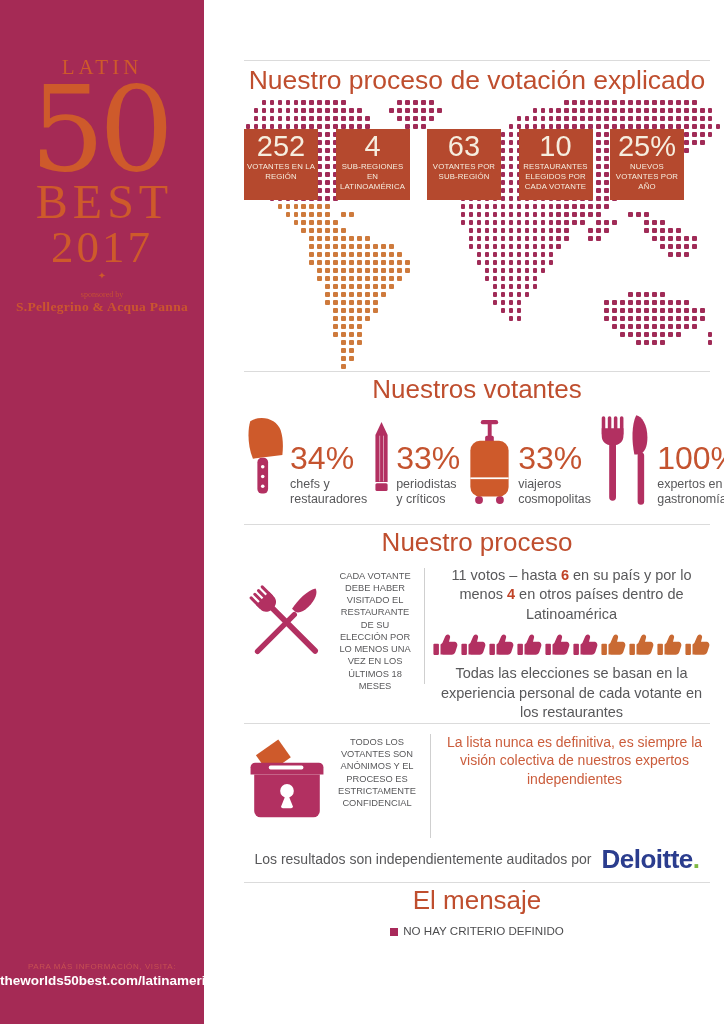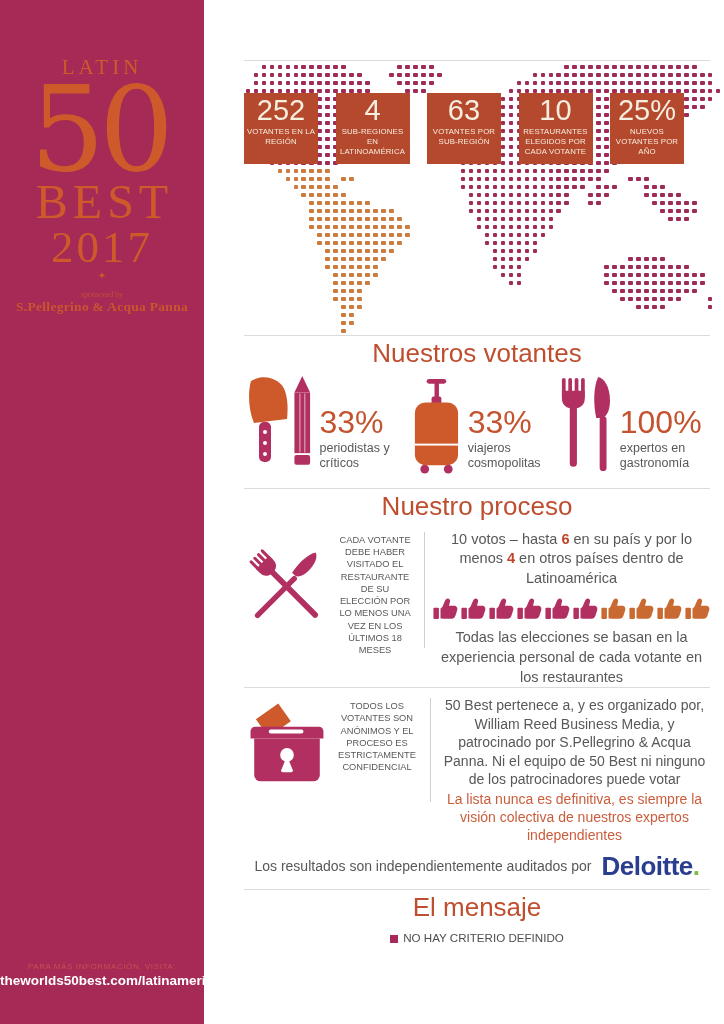--- a/index.html
+++ b/index.html
@@ -107,20 +107,21 @@
   <div class="sidebar-footer">
     <div class="footer-label">PARA MÁS INFORMACIÓN, VISITA:</div>
     <div class="footer-url">theworlds50best.com/latinamerica</div>
   </div>
 </aside>
 
 <main class="main">
   <div class="content">
 
     <div class="divider d1"></div>
+    <h1>Nuestro proceso de votación explicado</h1>
     <div class="map-wrap">
       <div class="map-dots" id="map-dots">
           <div class="map-row"><span class="map-dot"></span><span class="map-dot"></span><span class="map-dot" style="background: rgb(160, 43, 87);"></span><span class="map-dot" style="background: rgb(160, 43, 87);"></span><span class="map-dot" style="background: rgb(160, 43, 87);"></span><span class="map-dot" style="background: rgb(160, 43, 87);"></span><span class="map-dot" style="background: rgb(160, 43, 87);"></span><span class="map-dot" style="background: rgb(160, 43, 87);"></span><span class="map-dot" style="background: rgb(160, 43, 87);"></span><span class="map-dot" style="background: rgb(160, 43, 87);"></span><span class="map-dot" style="background: rgb(160, 43, 87);"></span><span class="map-dot" style="background: rgb(160, 43, 87);"></span><span class="map-dot" style="background: rgb(160, 43, 87);"></span><span class="map-dot"></span><span class="map-dot"></span><span class="map-dot"></span><span class="map-dot"></span><span class="map-dot"></span><span class="map-dot"></span><span class="map-dot" style="background: rgb(160, 43, 87);"></span><span class="map-dot" style="background: rgb(160, 43, 87);"></span><span class="map-dot" style="background: rgb(160, 43, 87);"></span><span class="map-dot" style="background: rgb(160, 43, 87);"></span><span class="map-dot" style="background: rgb(160, 43, 87);"></span><span class="map-dot"></span><span class="map-dot"></span><span class="map-dot"></span><span class="map-dot"></span><span class="map-dot"></span><span class="map-dot"></span><span class="map-dot"></span><span class="map-dot"></span><span class="map-dot"></span><span class="map-dot"></span><span class="map-dot"></span><span class="map-dot"></span><span class="map-dot"></span><span class="map-dot"></span><span class="map-dot"></span><span class="map-dot"></span><span class="map-dot" style="background: rgb(160, 43, 87);"></span><span class="map-dot" style="background: rgb(160, 43, 87);"></span><span class="map-dot" style="background: rgb(160, 43, 87);"></span><span class="map-dot" style="background: rgb(160, 43, 87);"></span><span class="map-dot" style="background: rgb(160, 43, 87);"></span><span class="map-dot" style="background: rgb(160, 43, 87);"></span><span class="map-dot" style="background: rgb(160, 43, 87);"></span><span class="map-dot" style="background: rgb(160, 43, 87);"></span><span class="map-dot" style="background: rgb(160, 43, 87);"></span><span class="map-dot" style="background: rgb(160, 43, 87);"></span><span class="map-dot" style="background: rgb(160, 43, 87);"></span><span class="map-dot" style="background: rgb(160, 43, 87);"></span><span class="map-dot" style="background: rgb(160, 43, 87);"></span><span class="map-dot" style="background: rgb(160, 43, 87);"></span><span class="map-dot" style="background: rgb(160, 43, 87);"></span><span class="map-dot" style="background: rgb(160, 43, 87);"></span><span class="map-dot" style="background: rgb(160, 43, 87);"></span><span class="map-dot"></span><span class="map-dot"></span><span class="map-dot"></span></div>
           <div class="map-row"><span class="map-dot"></span><span class="map-dot" style="background: rgb(160, 43, 87);"></span><span class="map-dot" style="background: rgb(160, 43, 87);"></span><span class="map-dot" style="background: rgb(160, 43, 87);"></span><span class="map-dot" style="background: rgb(160, 43, 87);"></span><span class="map-dot" style="background: rgb(160, 43, 87);"></span><span class="map-dot" style="background: rgb(160, 43, 87);"></span><span class="map-dot" style="background: rgb(160, 43, 87);"></span><span class="map-dot" style="background: rgb(160, 43, 87);"></span><span class="map-dot" style="background: rgb(160, 43, 87);"></span><span class="map-dot" style="background: rgb(160, 43, 87);"></span><span class="map-dot" style="background: rgb(160, 43, 87);"></span><span class="map-dot" style="background: rgb(160, 43, 87);"></span><span class="map-dot" style="background: rgb(160, 43, 87);"></span><span class="map-dot" style="background: rgb(160, 43, 87);"></span><span class="map-dot"></span><span class="map-dot"></span><span class="map-dot"></span><span class="map-dot" style="background: rgb(160, 43, 87);"></span><span class="map-dot" style="background: rgb(160, 43, 87);"></span><span class="map-dot" style="background: rgb(160, 43, 87);"></span><span class="map-dot" style="background: rgb(160, 43, 87);"></span><span class="map-dot" style="background: rgb(160, 43, 87);"></span><span class="map-dot" style="background: rgb(160, 43, 87);"></span><span class="map-dot" style="background: rgb(160, 43, 87);"></span><span class="map-dot"></span><span class="map-dot"></span><span class="map-dot"></span><span class="map-dot"></span><span class="map-dot"></span><span class="map-dot"></span><span class="map-dot"></span><span class="map-dot"></span><span class="map-dot"></span><span class="map-dot"></span><span class="map-dot"></span><span class="map-dot" style="background: rgb(160, 43, 87);"></span><span class="map-dot" style="background: rgb(160, 43, 87);"></span><span class="map-dot" style="background: rgb(160, 43, 87);"></span><span class="map-dot" style="background: rgb(160, 43, 87);"></span><span class="map-dot" style="background: rgb(160, 43, 87);"></span><span class="map-dot" style="background: rgb(160, 43, 87);"></span><span class="map-dot" style="background: rgb(160, 43, 87);"></span><span class="map-dot" style="background: rgb(160, 43, 87);"></span><span class="map-dot" style="background: rgb(160, 43, 87);"></span><span class="map-dot" style="background: rgb(160, 43, 87);"></span><span class="map-dot" style="background: rgb(160, 43, 87);"></span><span class="map-dot" style="background: rgb(160, 43, 87);"></span><span class="map-dot" style="background: rgb(160, 43, 87);"></span><span class="map-dot" style="background: rgb(160, 43, 87);"></span><span class="map-dot" style="background: rgb(160, 43, 87);"></span><span class="map-dot" style="background: rgb(160, 43, 87);"></span><span class="map-dot" style="background: rgb(160, 43, 87);"></span><span class="map-dot" style="background: rgb(160, 43, 87);"></span><span class="map-dot" style="background: rgb(160, 43, 87);"></span><span class="map-dot" style="background: rgb(160, 43, 87);"></span><span class="map-dot" style="background: rgb(160, 43, 87);"></span><span class="map-dot" style="background: rgb(160, 43, 87);"></span><span class="map-dot" style="background: rgb(160, 43, 87);"></span><span class="map-dot"></span></div>
           <div class="map-row"><span class="map-dot"></span><span class="map-dot" style="background: rgb(160, 43, 87);"></span><span class="map-dot" style="background: rgb(160, 43, 87);"></span><span class="map-dot" style="background: rgb(160, 43, 87);"></span><span class="map-dot" style="background: rgb(160, 43, 87);"></span><span class="map-dot" style="background: rgb(160, 43, 87);"></span><span class="map-dot" style="background: rgb(160, 43, 87);"></span><span class="map-dot" style="background: rgb(160, 43, 87);"></span><span class="map-dot" style="background: rgb(160, 43, 87);"></span><span class="map-dot" style="background: rgb(160, 43, 87);"></span><span class="map-dot" style="background: rgb(160, 43, 87);"></span><span class="map-dot" style="background: rgb(160, 43, 87);"></span><span class="map-dot" style="background: rgb(160, 43, 87);"></span><span class="map-dot" style="background: rgb(160, 43, 87);"></span><span class="map-dot" style="background: rgb(160, 43, 87);"></span><span class="map-dot" style="background: rgb(160, 43, 87);"></span><span class="map-dot"></span><span class="map-dot"></span><span class="map-dot"></span><span class="map-dot" style="background: rgb(160, 43, 87);"></span><span class="map-dot" style="background: rgb(160, 43, 87);"></span><span class="map-dot" style="background: rgb(160, 43, 87);"></span><span class="map-dot" style="background: rgb(160, 43, 87);"></span><span class="map-dot" style="background: rgb(160, 43, 87);"></span><span class="map-dot"></span><span class="map-dot"></span><span class="map-dot"></span><span class="map-dot"></span><span class="map-dot"></span><span class="map-dot"></span><span class="map-dot"></span><span class="map-dot"></span><span class="map-dot"></span><span class="map-dot"></span><span class="map-dot" style="background: rgb(160, 43, 87);"></span><span class="map-dot" style="background: rgb(160, 43, 87);"></span><span class="map-dot" style="background: rgb(160, 43, 87);"></span><span class="map-dot" style="background: rgb(160, 43, 87);"></span><span class="map-dot" style="background: rgb(160, 43, 87);"></span><span class="map-dot" style="background: rgb(160, 43, 87);"></span><span class="map-dot" style="background: rgb(160, 43, 87);"></span><span class="map-dot" style="background: rgb(160, 43, 87);"></span><span class="map-dot" style="background: rgb(160, 43, 87);"></span><span class="map-dot" style="background: rgb(160, 43, 87);"></span><span class="map-dot" style="background: rgb(160, 43, 87);"></span><span class="map-dot" style="background: rgb(160, 43, 87);"></span><span class="map-dot" style="background: rgb(160, 43, 87);"></span><span class="map-dot" style="background: rgb(160, 43, 87);"></span><span class="map-dot" style="background: rgb(160, 43, 87);"></span><span class="map-dot" style="background: rgb(160, 43, 87);"></span><span class="map-dot" style="background: rgb(160, 43, 87);"></span><span class="map-dot" style="background: rgb(160, 43, 87);"></span><span class="map-dot" style="background: rgb(160, 43, 87);"></span><span class="map-dot" style="background: rgb(160, 43, 87);"></span><span class="map-dot" style="background: rgb(160, 43, 87);"></span><span class="map-dot" style="background: rgb(160, 43, 87);"></span><span class="map-dot" style="background: rgb(160, 43, 87);"></span><span class="map-dot" style="background: rgb(160, 43, 87);"></span><span class="map-dot" style="background: rgb(160, 43, 87);"></span><span class="map-dot"></span></div>
           <div class="map-row"><span class="map-dot" style="background: rgb(160, 43, 87);"></span><span class="map-dot" style="background: rgb(160, 43, 87);"></span><span class="map-dot" style="background: rgb(160, 43, 87);"></span><span class="map-dot" style="background: rgb(160, 43, 87);"></span><span class="map-dot" style="background: rgb(160, 43, 87);"></span><span class="map-dot" style="background: rgb(160, 43, 87);"></span><span class="map-dot" style="background: rgb(160, 43, 87);"></span><span class="map-dot" style="background: rgb(160, 43, 87);"></span><span class="map-dot" style="background: rgb(160, 43, 87);"></span><span class="map-dot" style="background: rgb(160, 43, 87);"></span><span class="map-dot" style="background: rgb(160, 43, 87);"></span><span class="map-dot" style="background: rgb(160, 43, 87);"></span><span class="map-dot" style="background: rgb(160, 43, 87);"></span><span class="map-dot" style="background: rgb(160, 43, 87);"></span><span class="map-dot" style="background: rgb(160, 43, 87);"></span><span class="map-dot" style="background: rgb(160, 43, 87);"></span><span class="map-dot"></span><span class="map-dot"></span><span class="map-dot"></span><span class="map-dot"></span><span class="map-dot" style="background: rgb(160, 43, 87);"></span><span class="map-dot" style="background: rgb(160, 43, 87);"></span><span class="map-dot" style="background: rgb(160, 43, 87);"></span><span class="map-dot"></span><span class="map-dot"></span><span class="map-dot"></span><span class="map-dot"></span><span class="map-dot"></span><span class="map-dot"></span><span class="map-dot"></span><span class="map-dot"></span><span class="map-dot"></span><span class="map-dot"></span><span class="map-dot" style="background: rgb(160, 43, 87);"></span><span class="map-dot" style="background: rgb(160, 43, 87);"></span><span class="map-dot" style="background: rgb(160, 43, 87);"></span><span class="map-dot" style="background: rgb(160, 43, 87);"></span><span class="map-dot" style="background: rgb(160, 43, 87);"></span><span class="map-dot" style="background: rgb(160, 43, 87);"></span><span class="map-dot" style="background: rgb(160, 43, 87);"></span><span class="map-dot" style="background: rgb(160, 43, 87);"></span><span class="map-dot" style="background: rgb(160, 43, 87);"></span><span class="map-dot" style="background: rgb(160, 43, 87);"></span><span class="map-dot" style="background: rgb(160, 43, 87);"></span><span class="map-dot" style="background: rgb(160, 43, 87);"></span><span class="map-dot" style="background: rgb(160, 43, 87);"></span><span class="map-dot" style="background: rgb(160, 43, 87);"></span><span class="map-dot" style="background: rgb(160, 43, 87);"></span><span class="map-dot" style="background: rgb(160, 43, 87);"></span><span class="map-dot" style="background: rgb(160, 43, 87);"></span><span class="map-dot" style="background: rgb(160, 43, 87);"></span><span class="map-dot" style="background: rgb(160, 43, 87);"></span><span class="map-dot" style="background: rgb(160, 43, 87);"></span><span class="map-dot" style="background: rgb(160, 43, 87);"></span><span class="map-dot" style="background: rgb(160, 43, 87);"></span><span class="map-dot" style="background: rgb(160, 43, 87);"></span><span class="map-dot" style="background: rgb(160, 43, 87);"></span><span class="map-dot" style="background: rgb(160, 43, 87);"></span><span class="map-dot" style="background: rgb(160, 43, 87);"></span><span class="map-dot" style="background: rgb(160, 43, 87);"></span></div>
           <div class="map-row"><span class="map-dot" style="background: rgb(160, 43, 87);"></span><span class="map-dot" style="background: rgb(160, 43, 87);"></span><span class="map-dot" style="background: rgb(160, 43, 87);"></span><span class="map-dot" style="background: rgb(160, 43, 87);"></span><span class="map-dot" style="background: rgb(160, 43, 87);"></span><span class="map-dot" style="background: rgb(160, 43, 87);"></span><span class="map-dot" style="background: rgb(160, 43, 87);"></span><span class="map-dot" style="background: rgb(160, 43, 87);"></span><span class="map-dot" style="background: rgb(160, 43, 87);"></span><span class="map-dot" style="background: rgb(160, 43, 87);"></span><span class="map-dot" style="background: rgb(160, 43, 87);"></span><span class="map-dot" style="background: rgb(160, 43, 87);"></span><span class="map-dot" style="background: rgb(160, 43, 87);"></span><span class="map-dot" style="background: rgb(160, 43, 87);"></span><span class="map-dot" style="background: rgb(160, 43, 87);"></span><span class="map-dot" style="background: rgb(160, 43, 87);"></span><span class="map-dot" style="background: rgb(160, 43, 87);"></span><span class="map-dot"></span><span class="map-dot"></span><span class="map-dot"></span><span class="map-dot"></span><span class="map-dot"></span><span class="map-dot"></span><span class="map-dot"></span><span class="map-dot"></span><span class="map-dot"></span><span class="map-dot"></span><span class="map-dot"></span><span class="map-dot"></span><span class="map-dot"></span><span class="map-dot" style="background: rgb(160, 43, 87);"></span><span class="map-dot" style="background: rgb(160, 43, 87);"></span><span class="map-dot" style="background: rgb(160, 43, 87);"></span><span class="map-dot" style="background: rgb(160, 43, 87);"></span><span class="map-dot" style="background: rgb(160, 43, 87);"></span><span class="map-dot" style="background: rgb(160, 43, 87);"></span><span class="map-dot" style="background: rgb(160, 43, 87);"></span><span class="map-dot" style="background: rgb(160, 43, 87);"></span><span class="map-dot" style="background: rgb(160, 43, 87);"></span><span class="map-dot" style="background: rgb(160, 43, 87);"></span><span class="map-dot" style="background: rgb(160, 43, 87);"></span><span class="map-dot" style="background: rgb(160, 43, 87);"></span><span class="map-dot" style="background: rgb(160, 43, 87);"></span><span class="map-dot" style="background: rgb(160, 43, 87);"></span><span class="map-dot" style="background: rgb(160, 43, 87);"></span><span class="map-dot" style="background: rgb(160, 43, 87);"></span><span class="map-dot" style="background: rgb(160, 43, 87);"></span><span class="map-dot" style="background: rgb(160, 43, 87);"></span><span class="map-dot" style="background: rgb(160, 43, 87);"></span><span class="map-dot" style="background: rgb(160, 43, 87);"></span><span class="map-dot" style="background: rgb(160, 43, 87);"></span><span class="map-dot" style="background: rgb(160, 43, 87);"></span><span class="map-dot" style="background: rgb(160, 43, 87);"></span><span class="map-dot" style="background: rgb(160, 43, 87);"></span><span class="map-dot" style="background: rgb(160, 43, 87);"></span><span class="map-dot" style="background: rgb(160, 43, 87);"></span><span class="map-dot" style="background: rgb(160, 43, 87);"></span><span class="map-dot" style="background: rgb(160, 43, 87);"></span><span class="map-dot" style="background: rgb(160, 43, 87);"></span><span class="map-dot"></span></div>
           <div class="map-row"><span class="map-dot" style="background: rgb(160, 43, 87);"></span><span class="map-dot" style="background: rgb(160, 43, 87);"></span><span class="map-dot" style="background: rgb(160, 43, 87);"></span><span class="map-dot" style="background: rgb(160, 43, 87);"></span><span class="map-dot" style="background: rgb(160, 43, 87);"></span><span class="map-dot" style="background: rgb(160, 43, 87);"></span><span class="map-dot" style="background: rgb(160, 43, 87);"></span><span class="map-dot" style="background: rgb(160, 43, 87);"></span><span class="map-dot" style="background: rgb(160, 43, 87);"></span><span class="map-dot" style="background: rgb(160, 43, 87);"></span><span class="map-dot" style="background: rgb(160, 43, 87);"></span><span class="map-dot" style="background: rgb(160, 43, 87);"></span><span class="map-dot" style="background: rgb(160, 43, 87);"></span><span class="map-dot" style="background: rgb(160, 43, 87);"></span><span class="map-dot" style="background: rgb(160, 43, 87);"></span><span class="map-dot" style="background: rgb(160, 43, 87);"></span><span class="map-dot" style="background: rgb(160, 43, 87);"></span><span class="map-dot"></span><span class="map-dot"></span><span class="map-dot"></span><span class="map-dot"></span><span class="map-dot"></span><span class="map-dot"></span><span class="map-dot"></span><span class="map-dot"></span><span class="map-dot"></span><span class="map-dot"></span><span class="map-dot"></span><span class="map-dot"></span><span class="map-dot" style="background: rgb(160, 43, 87);"></span><span class="map-dot" style="background: rgb(160, 43, 87);"></span><span class="map-dot" style="background: rgb(160, 43, 87);"></span><span class="map-dot" style="background: rgb(160, 43, 87);"></span><span class="map-dot" style="background: rgb(160, 43, 87);"></span><span class="map-dot" style="background: rgb(160, 43, 87);"></span><span class="map-dot" style="background: rgb(160, 43, 87);"></span><span class="map-dot" style="background: rgb(160, 43, 87);"></span><span class="map-dot" style="background: rgb(160, 43, 87);"></span><span class="map-dot" style="background: rgb(160, 43, 87);"></span><span class="map-dot" style="background: rgb(160, 43, 87);"></span><span class="map-dot" style="background: rgb(160, 43, 87);"></span><span class="map-dot" style="background: rgb(160, 43, 87);"></span><span class="map-dot" style="background: rgb(160, 43, 87);"></span><span class="map-dot" style="background: rgb(160, 43, 87);"></span><span class="map-dot" style="background: rgb(160, 43, 87);"></span><span class="map-dot" style="background: rgb(160, 43, 87);"></span><span class="map-dot" style="background: rgb(160, 43, 87);"></span><span class="map-dot" style="background: rgb(160, 43, 87);"></span><span class="map-dot" style="background: rgb(160, 43, 87);"></span><span class="map-dot" style="background: rgb(160, 43, 87);"></span><span class="map-dot" style="background: rgb(160, 43, 87);"></span><span class="map-dot" style="background: rgb(160, 43, 87);"></span><span class="map-dot" style="background: rgb(160, 43, 87);"></span><span class="map-dot" style="background: rgb(160, 43, 87);"></span><span class="map-dot" style="background: rgb(160, 43, 87);"></span><span class="map-dot" style="background: rgb(160, 43, 87);"></span><span class="map-dot" style="background: rgb(160, 43, 87);"></span><span class="map-dot" style="background: rgb(160, 43, 87);"></span><span class="map-dot"></span><span class="map-dot"></span></div>
           <div class="map-row"><span class="map-dot" style="background: rgb(160, 43, 87);"></span><span class="map-dot" style="background: rgb(160, 43, 87);"></span><span class="map-dot" style="background: rgb(160, 43, 87);"></span><span class="map-dot" style="background: rgb(160, 43, 87);"></span><span class="map-dot" style="background: rgb(160, 43, 87);"></span><span class="map-dot" style="background: rgb(160, 43, 87);"></span><span class="map-dot" style="background: rgb(160, 43, 87);"></span><span class="map-dot" style="background: rgb(160, 43, 87);"></span><span class="map-dot" style="background: rgb(160, 43, 87);"></span><span class="map-dot" style="background: rgb(160, 43, 87);"></span><span class="map-dot" style="background: rgb(160, 43, 87);"></span><span class="map-dot" style="background: rgb(160, 43, 87);"></span><span class="map-dot" style="background: rgb(160, 43, 87);"></span><span class="map-dot" style="background: rgb(160, 43, 87);"></span><span class="map-dot" style="background: rgb(160, 43, 87);"></span><span class="map-dot" style="background: rgb(160, 43, 87);"></span><span class="map-dot"></span><span class="map-dot"></span><span class="map-dot"></span><span class="map-dot"></span><span class="map-dot"></span><span class="map-dot"></span><span class="map-dot"></span><span class="map-dot"></span><span class="map-dot"></span><span class="map-dot"></span><span class="map-dot"></span><span class="map-dot"></span><span class="map-dot"></span><span class="map-dot" style="background: rgb(160, 43, 87);"></span><span class="map-dot" style="background: rgb(160, 43, 87);"></span><span class="map-dot" style="background: rgb(160, 43, 87);"></span><span class="map-dot" style="background: rgb(160, 43, 87);"></span><span class="map-dot" style="background: rgb(160, 43, 87);"></span><span class="map-dot" style="background: rgb(160, 43, 87);"></span><span class="map-dot" style="background: rgb(160, 43, 87);"></span><span class="map-dot" style="background: rgb(160, 43, 87);"></span><span class="map-dot" style="background: rgb(160, 43, 87);"></span><span class="map-dot" style="background: rgb(160, 43, 87);"></span><span class="map-dot" style="background: rgb(160, 43, 87);"></span><span class="map-dot" style="background: rgb(160, 43, 87);"></span><span class="map-dot" style="background: rgb(160, 43, 87);"></span><span class="map-dot" style="background: rgb(160, 43, 87);"></span><span class="map-dot" style="background: rgb(160, 43, 87);"></span><span class="map-dot" style="background: rgb(160, 43, 87);"></span><span class="map-dot" style="background: rgb(160, 43, 87);"></span><span class="map-dot" style="background: rgb(160, 43, 87);"></span><span class="map-dot" style="background: rgb(160, 43, 87);"></span><span class="map-dot" style="background: rgb(160, 43, 87);"></span><span class="map-dot" style="background: rgb(160, 43, 87);"></span><span class="map-dot" style="background: rgb(160, 43, 87);"></span><span class="map-dot" style="background: rgb(160, 43, 87);"></span><span class="map-dot" style="background: rgb(160, 43, 87);"></span><span class="map-dot" style="background: rgb(160, 43, 87);"></span><span class="map-dot" style="background: rgb(160, 43, 87);"></span><span class="map-dot" style="background: rgb(160, 43, 87);"></span><span class="map-dot"></span><span class="map-dot"></span><span class="map-dot"></span><span class="map-dot"></span></div>
           <div class="map-row"><span class="map-dot"></span><span class="map-dot" style="background: rgb(160, 43, 87);"></span><span class="map-dot" style="background: rgb(160, 43, 87);"></span><span class="map-dot" style="background: rgb(160, 43, 87);"></span><span class="map-dot" style="background: rgb(160, 43, 87);"></span><span class="map-dot" style="background: rgb(160, 43, 87);"></span><span class="map-dot" style="background: rgb(160, 43, 87);"></span><span class="map-dot" style="background: rgb(160, 43, 87);"></span><span class="map-dot" style="background: rgb(160, 43, 87);"></span><span class="map-dot" style="background: rgb(160, 43, 87);"></span><span class="map-dot" style="background: rgb(160, 43, 87);"></span><span class="map-dot" style="background: rgb(160, 43, 87);"></span><span class="map-dot" style="background: rgb(160, 43, 87);"></span><span class="map-dot" style="background: rgb(160, 43, 87);"></span><span class="map-dot" style="background: rgb(160, 43, 87);"></span><span class="map-dot"></span><span class="map-dot"></span><span class="map-dot"></span><span class="map-dot"></span><span class="map-dot"></span><span class="map-dot"></span><span class="map-dot"></span><span class="map-dot"></span><span class="map-dot"></span><span class="map-dot"></span><span class="map-dot"></span><span class="map-dot"></span><span class="map-dot"></span><span class="map-dot"></span><span class="map-dot"></span><span class="map-dot" style="background: rgb(160, 43, 87);"></span><span class="map-dot" style="background: rgb(160, 43, 87);"></span><span class="map-dot" style="background: rgb(160, 43, 87);"></span><span class="map-dot" style="background: rgb(160, 43, 87);"></span><span class="map-dot" style="background: rgb(160, 43, 87);"></span><span class="map-dot" style="background: rgb(160, 43, 87);"></span><span class="map-dot" style="background: rgb(160, 43, 87);"></span><span class="map-dot" style="background: rgb(160, 43, 87);"></span><span class="map-dot" style="background: rgb(160, 43, 87);"></span><span class="map-dot" style="background: rgb(160, 43, 87);"></span><span class="map-dot" style="background: rgb(160, 43, 87);"></span><span class="map-dot" style="background: rgb(160, 43, 87);"></span><span class="map-dot" style="background: rgb(160, 43, 87);"></span><span class="map-dot" style="background: rgb(160, 43, 87);"></span><span class="map-dot" style="background: rgb(160, 43, 87);"></span><span class="map-dot" style="background: rgb(160, 43, 87);"></span><span class="map-dot" style="background: rgb(160, 43, 87);"></span><span class="map-dot" style="background: rgb(160, 43, 87);"></span><span class="map-dot" style="background: rgb(160, 43, 87);"></span><span class="map-dot" style="background: rgb(160, 43, 87);"></span><span class="map-dot" style="background: rgb(160, 43, 87);"></span><span class="map-dot" style="background: rgb(160, 43, 87);"></span><span class="map-dot" style="background: rgb(160, 43, 87);"></span><span class="map-dot" style="background: rgb(160, 43, 87);"></span><span class="map-dot" style="background: rgb(160, 43, 87);"></span><span class="map-dot"></span><span class="map-dot"></span><span class="map-dot"></span><span class="map-dot"></span><span class="map-dot"></span></div>
@@ -180,20 +181,24 @@
     <div class="voters-row">
 
       <div class="voter">
         <svg class="icon-knife" viewBox="0 0 46 88">
           <path fill="#CE5A2B" d="M7,5 C20,-3 37,3 41,15 C44,24 44,34 43,43 L10,47 C4,33 4,15 7,5 Z"></path>
           <rect fill="#B23061" x="15" y="46" width="12" height="40" rx="5"></rect>
           <circle fill="#ffffff" cx="21" cy="56" r="2"></circle>
           <circle fill="#ffffff" cx="21" cy="67" r="2"></circle>
           <circle fill="#ffffff" cx="21" cy="78" r="2"></circle>
         </svg>
+        <div class="voter-text">
+          <div class="voter-pct">34%</div>
+          <div class="voter-label">chefs y restauradores</div>
+        </div>
       </div>
 
       <div class="voter">
         <svg class="icon-pencil" viewBox="0 0 25 94">
           <path fill="#B23061" d="M12.5,1 L20.5,18 L4.5,18 Z"></path>
           <rect fill="#B23061" x="4.5" y="18" width="16" height="62"></rect>
           <rect fill="#ffffff" opacity=".55" x="9.5" y="19" width="1.2" height="60"></rect>
           <rect fill="#ffffff" opacity=".55" x="14.5" y="19" width="1.2" height="60"></rect>
           <rect fill="#ffffff" x="4.5" y="80" width="16" height="1.6"></rect>
           <rect fill="#B23061" x="4.5" y="81.6" width="16" height="10" rx="2"></rect>
@@ -253,21 +258,21 @@
             <rect x="42.8" y="6" width="3.4" height="18" rx="1.7"></rect>
             <rect x="48.6" y="6" width="3.4" height="18" rx="1.7"></rect>
             <rect x="54.4" y="6" width="3.4" height="18" rx="1.7"></rect>
             <path d="M37,17 h20.8 v7 c0,5.4 -3.6,8 -7.2,9 v67 a3.2,3.2 0 0 1 -6.4,0 v-67 c-3.6,-1 -7.2,-3.6 -7.2,-9 z"></path>
           </g>
         </g>
       </svg>
       <div class="rule-text">CADA VOTANTE DEBE HABER VISITADO EL RESTAURANTE DE SU ELECCIÓN POR LO MENOS UNA VEZ EN LOS ÚLTIMOS 18 MESES</div>
       <div class="vrule process"></div>
       <div class="right-col">
-        <div class="votes-line"><span>10 votos – hasta </span><span class="num">6</span><span> en su país y por lo menos </span><span class="num">4</span><span> en otros países dentro de Latinoamérica</span></div>
+        <div class="votes-line"><span>11 votos – hasta </span><span class="num">6</span><span> en su país y por lo menos </span><span class="num">4</span><span> en otros países dentro de Latinoamérica</span></div>
         <div class="thumbs-row" id="thumbs-row">
             <svg viewBox="0 0 30 27" class="thumb" style="fill: rgb(178, 48, 97);">
               <use href="#thumb-shape"></use>
             </svg>
             <svg viewBox="0 0 30 27" class="thumb" style="fill: rgb(178, 48, 97);">
               <use href="#thumb-shape"></use>
             </svg>
             <svg viewBox="0 0 30 27" class="thumb" style="fill: rgb(178, 48, 97);">
               <use href="#thumb-shape"></use>
             </svg>
@@ -305,21 +310,20 @@
         </g>
         <path fill="#B23061" d="M10,26 h70 a5,5 0 0 1 5,5 v8 h-80 v-8 a5,5 0 0 1 5,-5 z"></path>
         <rect fill="#ffffff" x="25" y="29" width="38" height="4.5" rx="2"></rect>
         <path fill="#B23061" d="M9,39 h72 v40 a7,7 0 0 1 -7,7 h-58 a7,7 0 0 1 -7,-7 z"></path>
         <circle fill="#ffffff" cx="45" cy="57" r="7.5"></circle>
         <path fill="#ffffff" d="M45,58 l-6.5,16 a2,2 0 0 0 2,2 h9 a2,2 0 0 0 2,-2 z"></path>
       </svg>
       <div class="rule-text">TODOS LOS VOTANTES SON ANÓNIMOS Y EL PROCESO ES ESTRICTAMENTE CONFIDENCIAL</div>
       <div class="vrule method"></div>
       <div class="right-col">
-        <p class="method-body">50 Best pertenece a, y es organizado por, William Reed Business Media, y patrocinado por S.Pellegrino &amp; Acqua Panna. Ni el equipo de 50 Best ni ninguno de los patrocinadores puede votar</p>
         <p class="method-highlight">La lista nunca es definitiva, es siempre la visión colectiva de nuestros expertos independientes</p>
       </div>
     </div>
     <div class="audit-line">
       <span class="audit-text">Los resultados son independientemente auditados por</span>
       <span class="deloitte"><span>Deloitte</span><span class="deloitte-dot">.</span></span>
     </div>
 
     <div class="divider" style="margin-top:7px"></div>
     <h2>El mensaje</h2>

